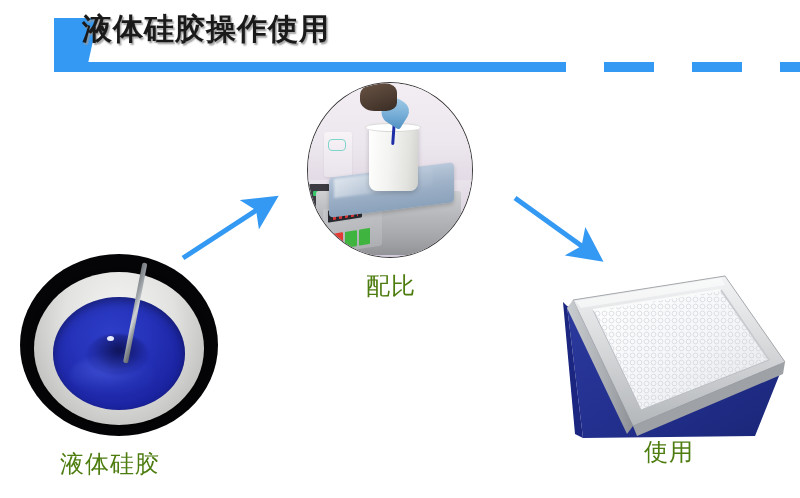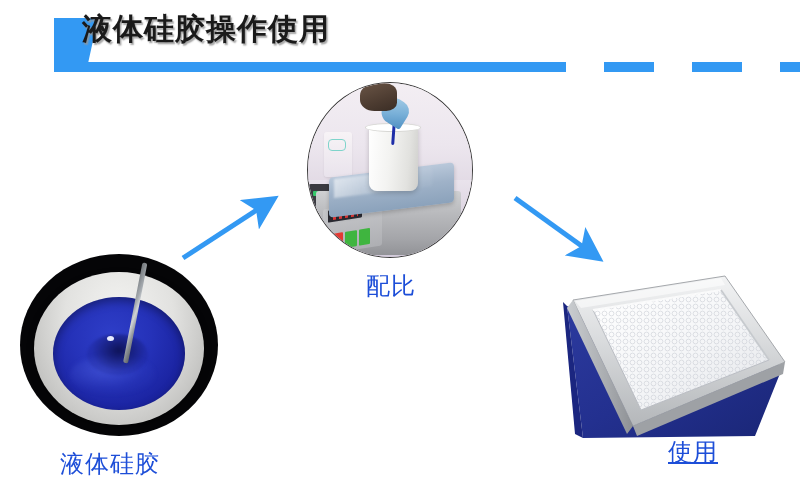--- a/index.html
+++ b/index.html
@@ -365,28 +365,28 @@
   }
   .filter-svg { position: absolute; left: 0; top: 0; }
 
   
   .arrows { position: absolute; left: 0; top: 0; width: 800px; height: 426px; }
 
   
   .caption {
     position: absolute;
     font-size: 24px;
-    color: #1d4ed8;
+    color: #4d7c0f;
     font-weight: normal;
     white-space: nowrap;
     letter-spacing: 1px;
   }
   .caption-silicone { left: 60px; top: 376px; }
   .caption-mix { left: 366px; top: 198px; }
-  .caption-use  { left: 668px; top: 364px; text-decoration: underline; }
+  .caption-use  { left: 644px; top: 364px; }
 </style>
 </head>
 <body>
 
 <div id="page">
 
   <div class="header">
     <div class="header-tab"></div>
     <div class="header-title">液体硅胶操作使用</div>
     <div class="header-rule-solid"></div>

